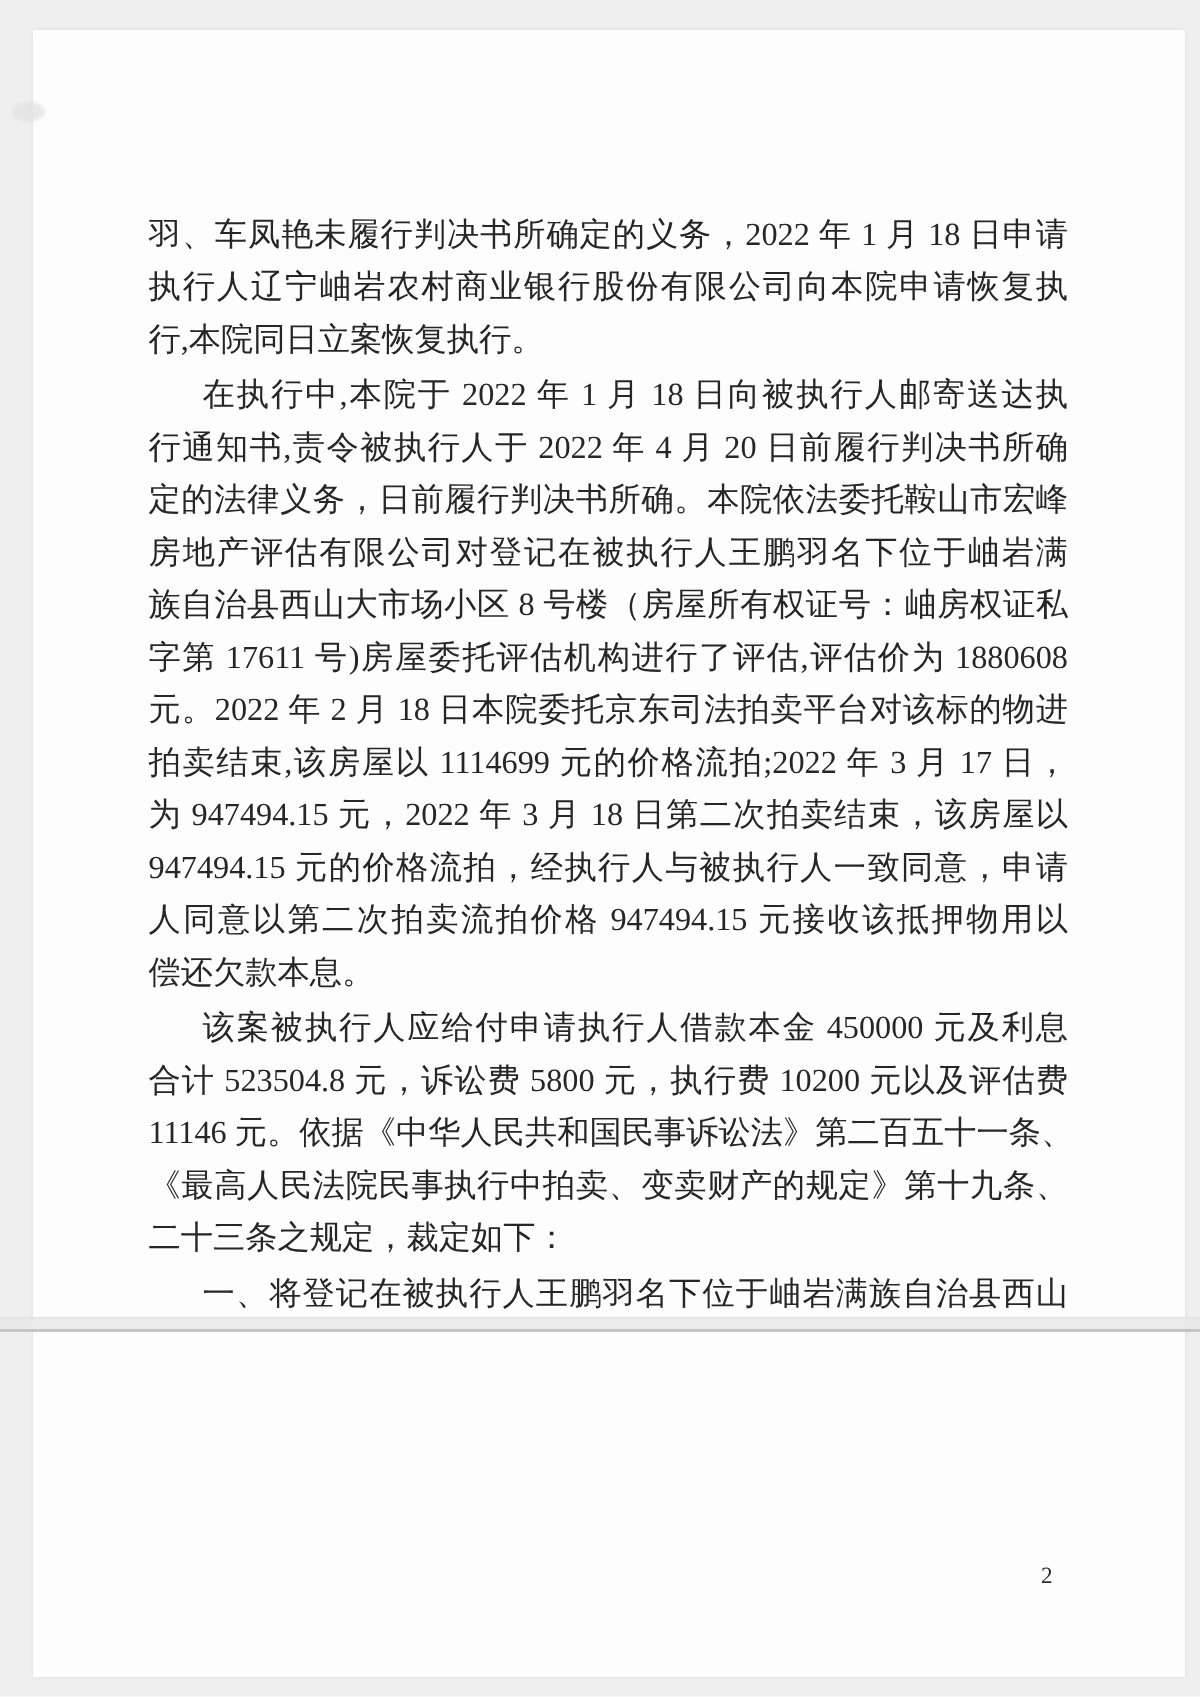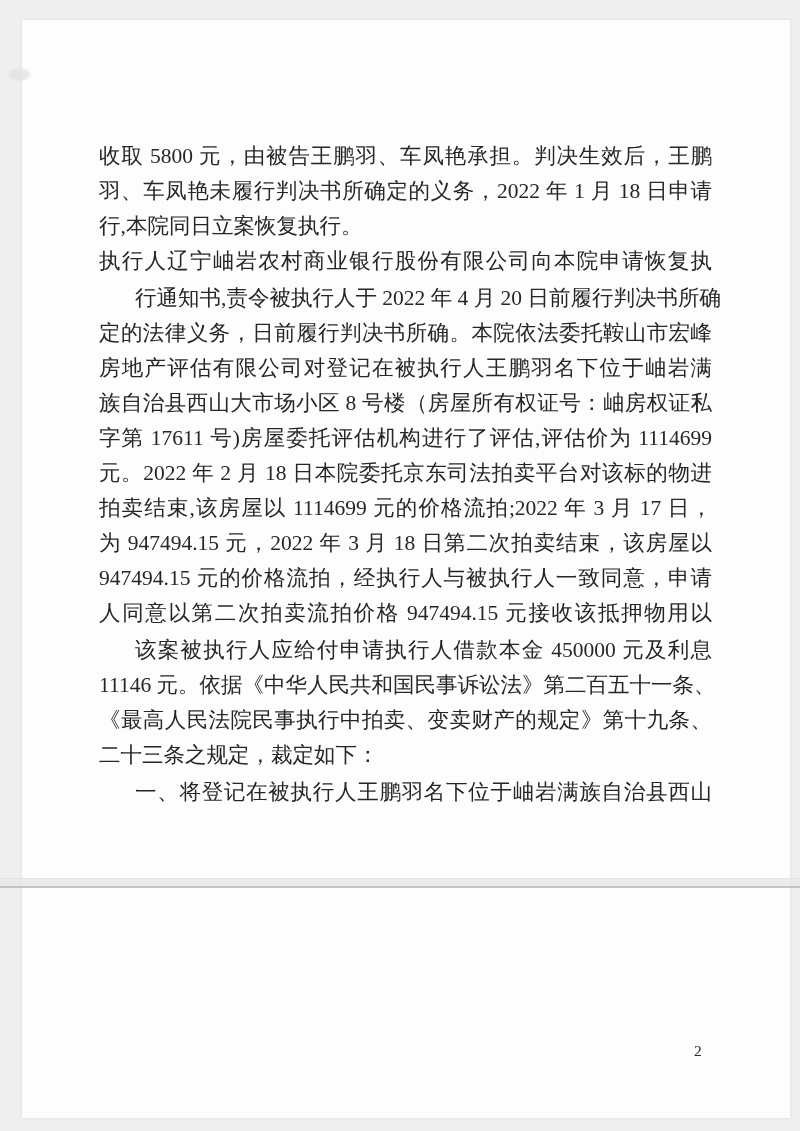--- a/index.html
+++ b/index.html
@@ -81,41 +81,43 @@
 </head>
 <body>
 
 <div class="page"></div>
 <div class="smudge"></div>
 <div class="scan-band"></div>
 
 <div class="textblock">
 
   <div class="para">
-    <div class="line">收取 5800 元，由被告王鹏羽、车凤艳承担。判决生效后，王鹏</div>
     <div class="line">羽、车凤艳未履行判决书所确定的义务，2022 年 1 月 18 日申请</div>
+    <div class="line">执行人辽宁岫岩农村商业银行股份有限公司向本院申请恢复执</div>
     <div class="line short">行,本院同日立案恢复执行。</div>
-    <div class="line">执行人辽宁岫岩农村商业银行股份有限公司向本院申请恢复执</div>
   </div>
 
   <div class="para indent">
+    <div class="line">在执行中,本院于 2022 年 1 月 18 日向被执行人邮寄送达执</div>
     <div class="line">行通知书,责令被执行人于 2022 年 4 月 20 日前履行判决书所确</div>
     <div class="line">定的法律义务，日前履行判决书所确。本院依法委托鞍山市宏峰</div>
     <div class="line">房地产评估有限公司对登记在被执行人王鹏羽名下位于岫岩满</div>
     <div class="line">族自治县西山大市场小区 8 号楼（房屋所有权证号：岫房权证私</div>
-    <div class="line">字第 17611 号)房屋委托评估机构进行了评估,评估价为 1114699</div>
+    <div class="line">字第 17611 号)房屋委托评估机构进行了评估,评估价为 1880608</div>
     <div class="line">元。2022 年 2 月 18 日本院委托京东司法拍卖平台对该标的物进</div>
     <div class="line">拍卖结束,该房屋以 1114699 元的价格流拍;2022 年 3 月 17 日，</div>
     <div class="line">为 947494.15 元，2022 年 3 月 18 日第二次拍卖结束，该房屋以</div>
     <div class="line">947494.15 元的价格流拍，经执行人与被执行人一致同意，申请</div>
     <div class="line">人同意以第二次拍卖流拍价格 947494.15 元接收该抵押物用以</div>
+    <div class="line short">偿还欠款本息。</div>
   </div>
 
   <div class="para indent">
     <div class="line">该案被执行人应给付申请执行人借款本金 450000 元及利息</div>
+    <div class="line">合计 523504.8 元，诉讼费 5800 元，执行费 10200 元以及评估费</div>
     <div class="line">11146 元。依据《中华人民共和国民事诉讼法》第二百五十一条、</div>
     <div class="line">《最高人民法院民事执行中拍卖、变卖财产的规定》第十九条、</div>
     <div class="line short">二十三条之规定，裁定如下：</div>
   </div>
 
   <div class="para indent">
     <div class="line">一、将登记在被执行人王鹏羽名下位于岫岩满族自治县西山</div>
   </div>
 
 </div>

